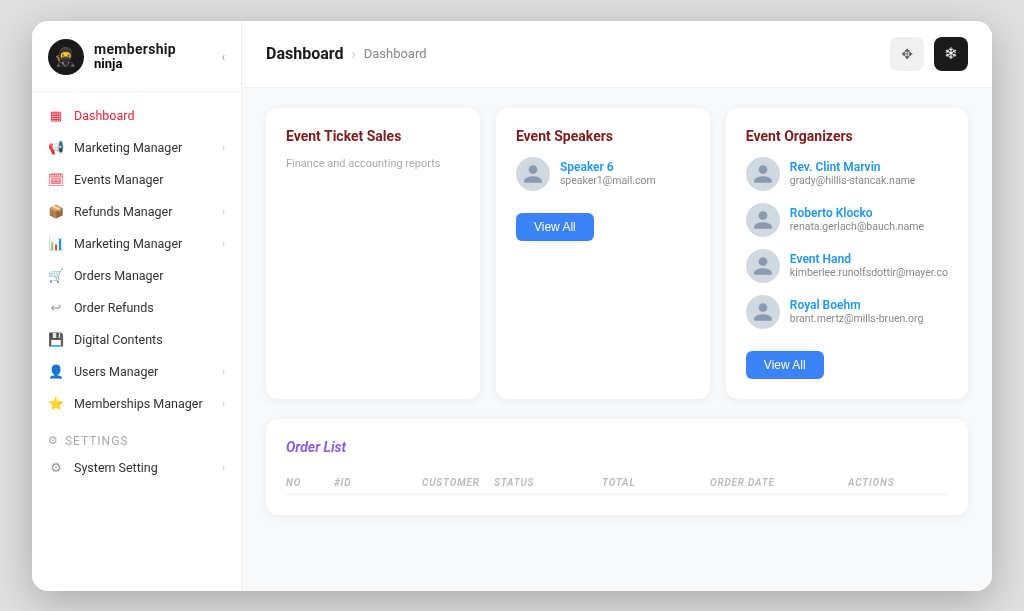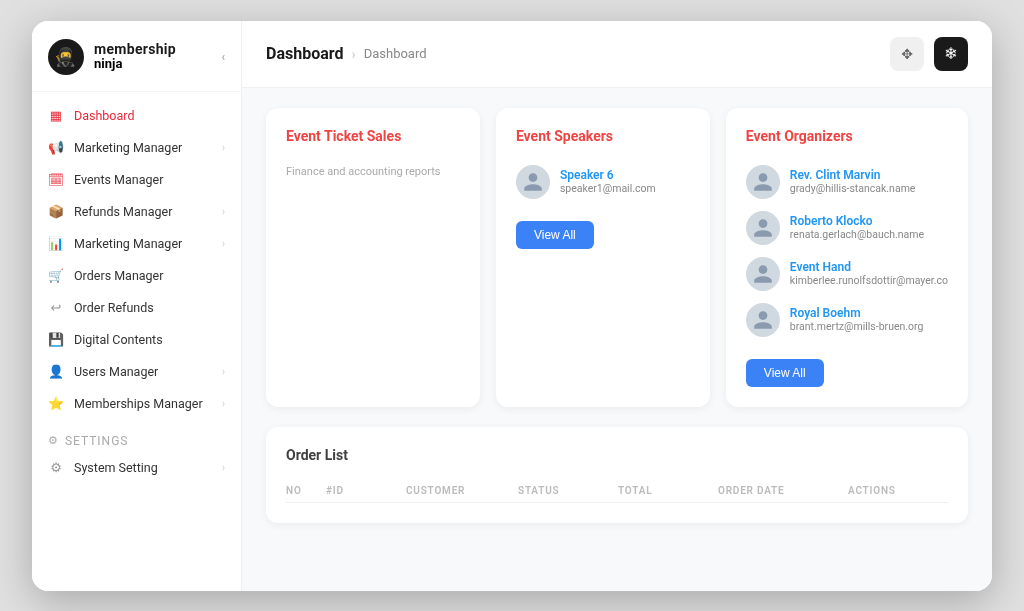--- a/index.html
+++ b/index.html
@@ -177,22 +177,22 @@
     }
     .card {
       background: #ffffff;
       border-radius: 12px;
       padding: 20px;
       box-shadow: 0 2px 8px rgba(0,0,0,0.06);
     }
     .card-title {
       font-size: 14px;
       font-weight: 700;
-      color: #ef4444;
-      margin-bottom: 21px;
+      color: #7f1d1d;
+      margin-bottom: 13px;
     }
     .card-subtitle {
       font-size: 11px;
       color: #aaa;
       margin-bottom: 16px;
     }
     .speaker-item {
       display: flex;
       align-items: center;
       gap: 10px;
@@ -239,28 +239,31 @@
     
     .order-section {
       background: #ffffff;
       border-radius: 12px;
       padding: 20px;
       box-shadow: 0 2px 8px rgba(0,0,0,0.06);
     }
     .order-title {
       font-size: 14px;
       font-weight: 700;
-      color: #404040;
+      color: #8b5cf6;
       margin-bottom: 16px;
+      font-style: italic;
     }
     .order-table-header {
       display: grid;
       grid-template-columns: 40px 80px 1fr 100px 100px 130px 100px;
+      gap: 8px;
       padding: 6px 0;
       border-bottom: 1px solid #f0f0f0;
+      font-style: italic;
     }
     .order-table-header span {
       font-size: 10px;
       font-weight: 600;
       color: #bbb;
       letter-spacing: 0.8px;
       text-transform: uppercase;
     }
     
     .icon-red { color: #e8293a; }

